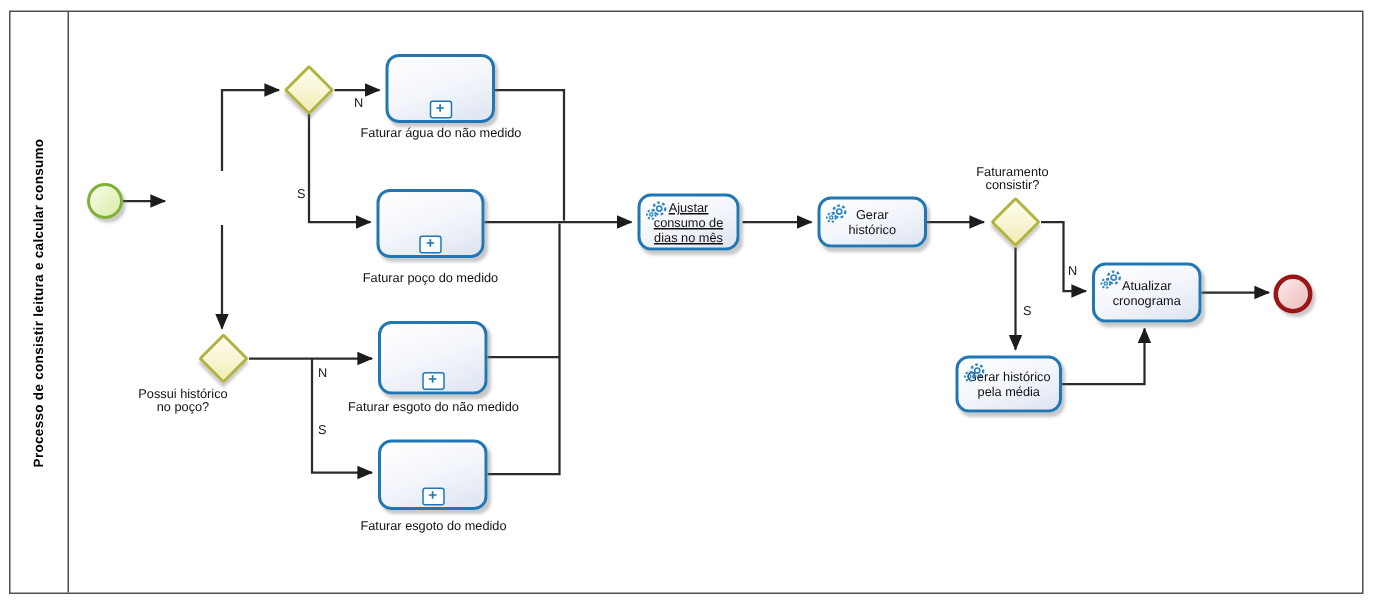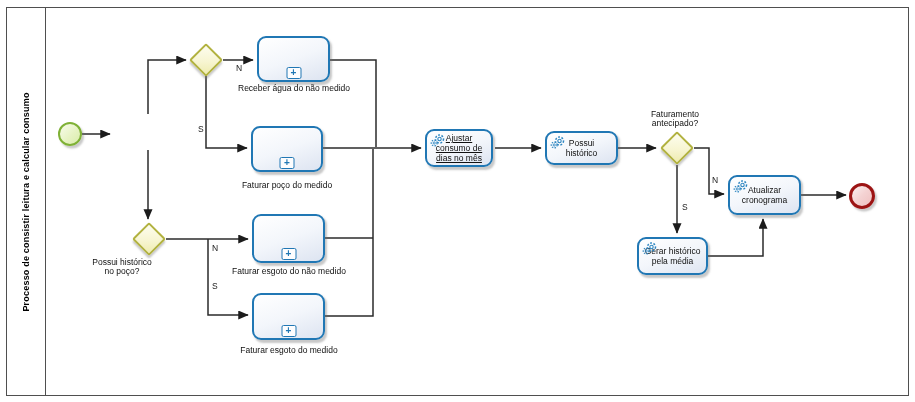--- a/index.html
+++ b/index.html
@@ -92,21 +92,21 @@
 
   <div class="task" style="left:545px;top:131px;width:73px;height:34px;padding:2px 12px;">
     <svg class="gear" width="17" height="15" viewBox="0 0 17 15">
       <g fill="none" stroke="#2e86c1">
           <circle cx="9.5" cy="6" r="4" stroke-width="1.5" stroke-dasharray="1.8 1.6"></circle>
           <circle cx="9.5" cy="6" r="1.7" stroke-width="1.1"></circle>
           <circle cx="4.2" cy="10" r="2.9" stroke-width="1.3" stroke-dasharray="1.4 1.3"></circle>
           <circle cx="4.2" cy="10" r="1.1" stroke-width="0.9"></circle>
         </g>
     </svg>
-    <span>Possui histórico</span>
+    <span>Gerar histórico</span>
   </div>
 
   <div class="task" style="left:637px;top:237px;width:71px;height:38px;">
     <svg class="gear" width="17" height="15" viewBox="0 0 17 15">
       <g fill="none" stroke="#2e86c1">
           <circle cx="9.5" cy="6" r="4" stroke-width="1.5" stroke-dasharray="1.8 1.6"></circle>
           <circle cx="9.5" cy="6" r="1.7" stroke-width="1.1"></circle>
           <circle cx="4.2" cy="10" r="2.9" stroke-width="1.3" stroke-dasharray="1.4 1.3"></circle>
           <circle cx="4.2" cy="10" r="1.1" stroke-width="0.9"></circle>
         </g>
@@ -122,21 +122,21 @@
           <circle cx="4.2" cy="10" r="2.9" stroke-width="1.3" stroke-dasharray="1.4 1.3"></circle>
           <circle cx="4.2" cy="10" r="1.1" stroke-width="0.9"></circle>
         </g>
     </svg>
     <span>Atualizar cronograma</span>
   </div>
 
   <div class="subprocess" style="left:257px;top:36px;width:73px;height:46px;">
     <div class="plus-box">+</div>
   </div>
-  <div class="node-label" style="left:229px;top:83px;">Receber água do não medido</div>
+  <div class="node-label" style="left:229px;top:83px;">Faturar água do não medido</div>
 
   <div class="subprocess" style="left:251px;top:126px;width:72px;height:46px;">
     <div class="plus-box">+</div>
   </div>
   <div class="node-label" style="left:222px;top:180px;">Faturar poço do medido</div>
 
   <div class="subprocess" style="left:252px;top:214px;width:73px;height:49px;">
     <div class="plus-box">+</div>
   </div>
   <div class="node-label" style="left:224px;top:266px;">Faturar esgoto do não medido</div>
@@ -145,21 +145,21 @@
     <div class="plus-box">+</div>
   </div>
   <div class="node-label" style="left:224px;top:345px;">Faturar esgoto do medido</div>
 
   <div class="gateway" style="left:194px;top:48px;"></div>
 
   <div class="gateway" style="left:137px;top:227px;"></div>
   <div class="gw-label" style="left:92px;top:258px;">Possui histórico no poço?</div>
 
   <div class="gateway" style="left:665px;top:136px;"></div>
-  <div class="gw-label" style="left:645px;top:110px;">Faturamento antecipado?</div>
+  <div class="gw-label" style="left:645px;top:110px;">Faturamento consistir?</div>
 
   <span class="edge-label" style="left:236px;top:63px;">N</span>
   <span class="edge-label" style="left:198px;top:124px;">S</span>
   <span class="edge-label" style="left:212px;top:243px;">N</span>
   <span class="edge-label" style="left:212px;top:281px;">S</span>
   <span class="edge-label" style="left:712px;top:175px;">N</span>
   <span class="edge-label" style="left:682px;top:202px;">S</span>
 
 </div>
 

